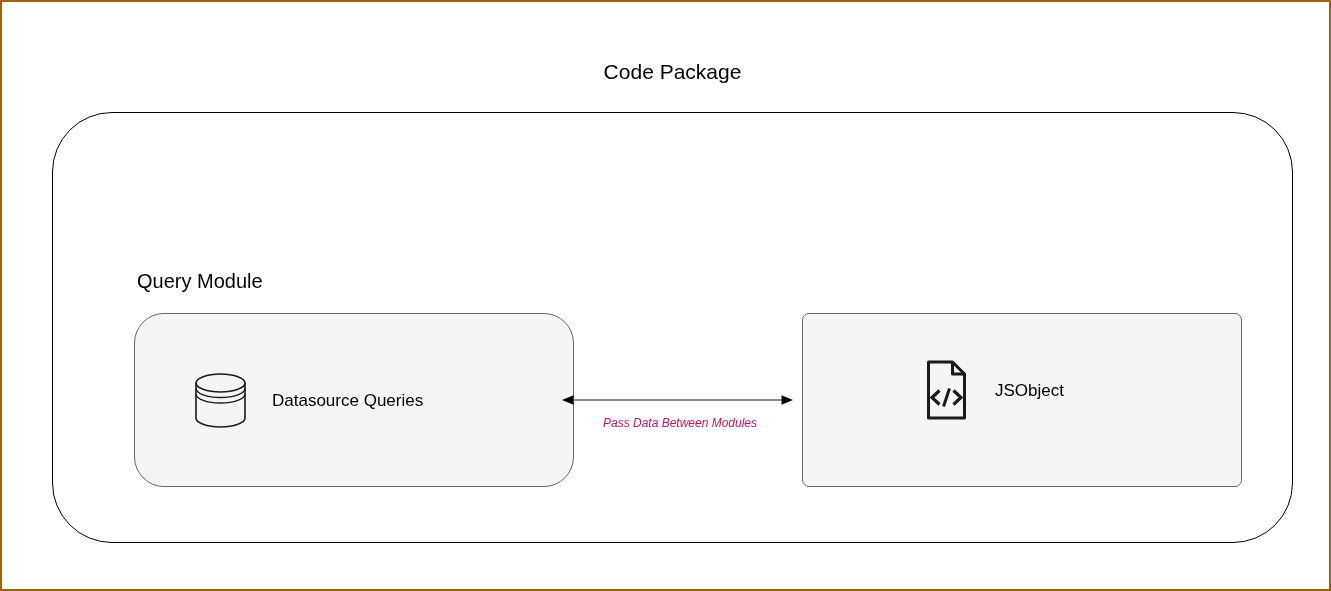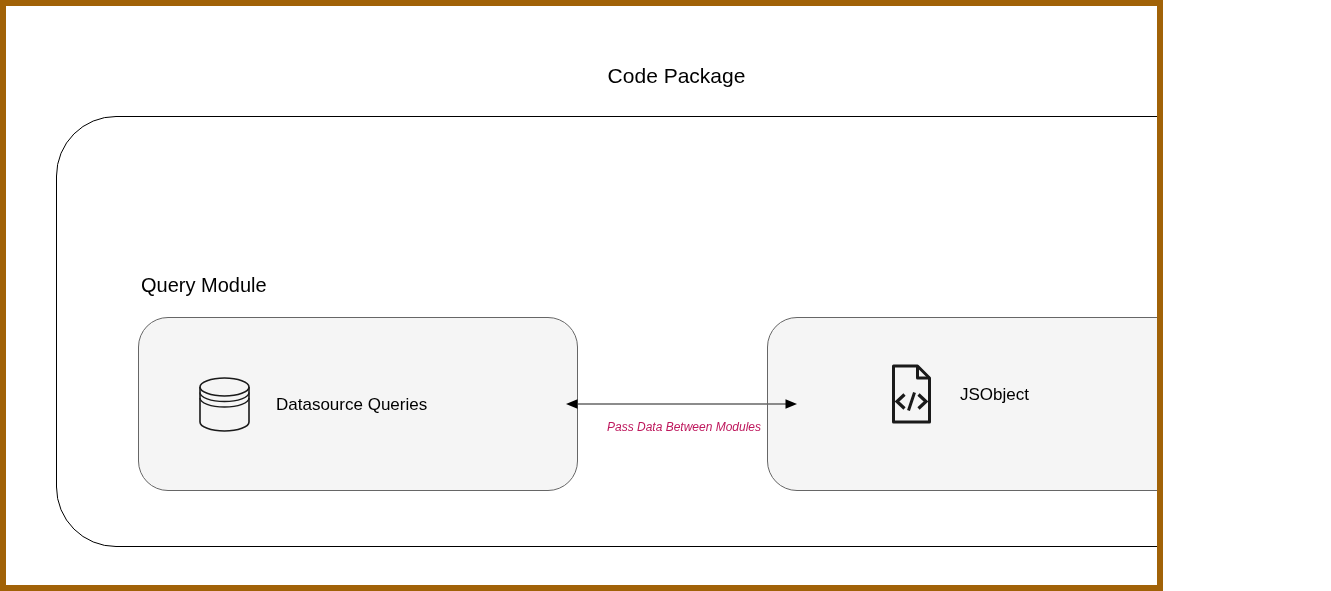--- a/index.html
+++ b/index.html
@@ -3,24 +3,24 @@
 <meta charset="utf-8">
 <style>
   * { margin: 0; padding: 0; box-sizing: border-box; }
   html, body { background: #ffffff; }
   body {
     font-family: "Liberation Sans", "DejaVu Sans", sans-serif;
     color: #000000;
   }
   .page {
     position: relative;
-    width: 1163px;
+    width: 1331px;
     height: 591px;
     background: #ffffff;
-    border: 6px solid #a16207;
+    border: 2px solid #a16207;
     overflow: hidden;
   }
   .diagram-title {
     position: absolute;
     left: 50px;
     top: 57px;
     width: 1241px;
     text-align: center;
     font-size: 21px;
     line-height: 26px;
@@ -52,21 +52,21 @@
   .module-box {
     position: absolute;
     top: 311px;
     width: 440px;
     height: 174px;
     background: #f5f5f5;
     border: 1px solid #666666;
     border-radius: 30px;
   }
   .module-box.left  { left: 132px; }
-  .module-box.right { left: 761px; }
+  .module-box.right { left: 800px; border-radius: 7px; }
   .icon { position: absolute; display: block; }
   .db-icon   { left: 59px;  top: 58px; }
   .code-icon { left: 121px; top: 46px; }
   .item-label {
     position: absolute;
     font-size: 17px;
     line-height: 20px;
     color: #000000;
     white-space: nowrap;
   }

